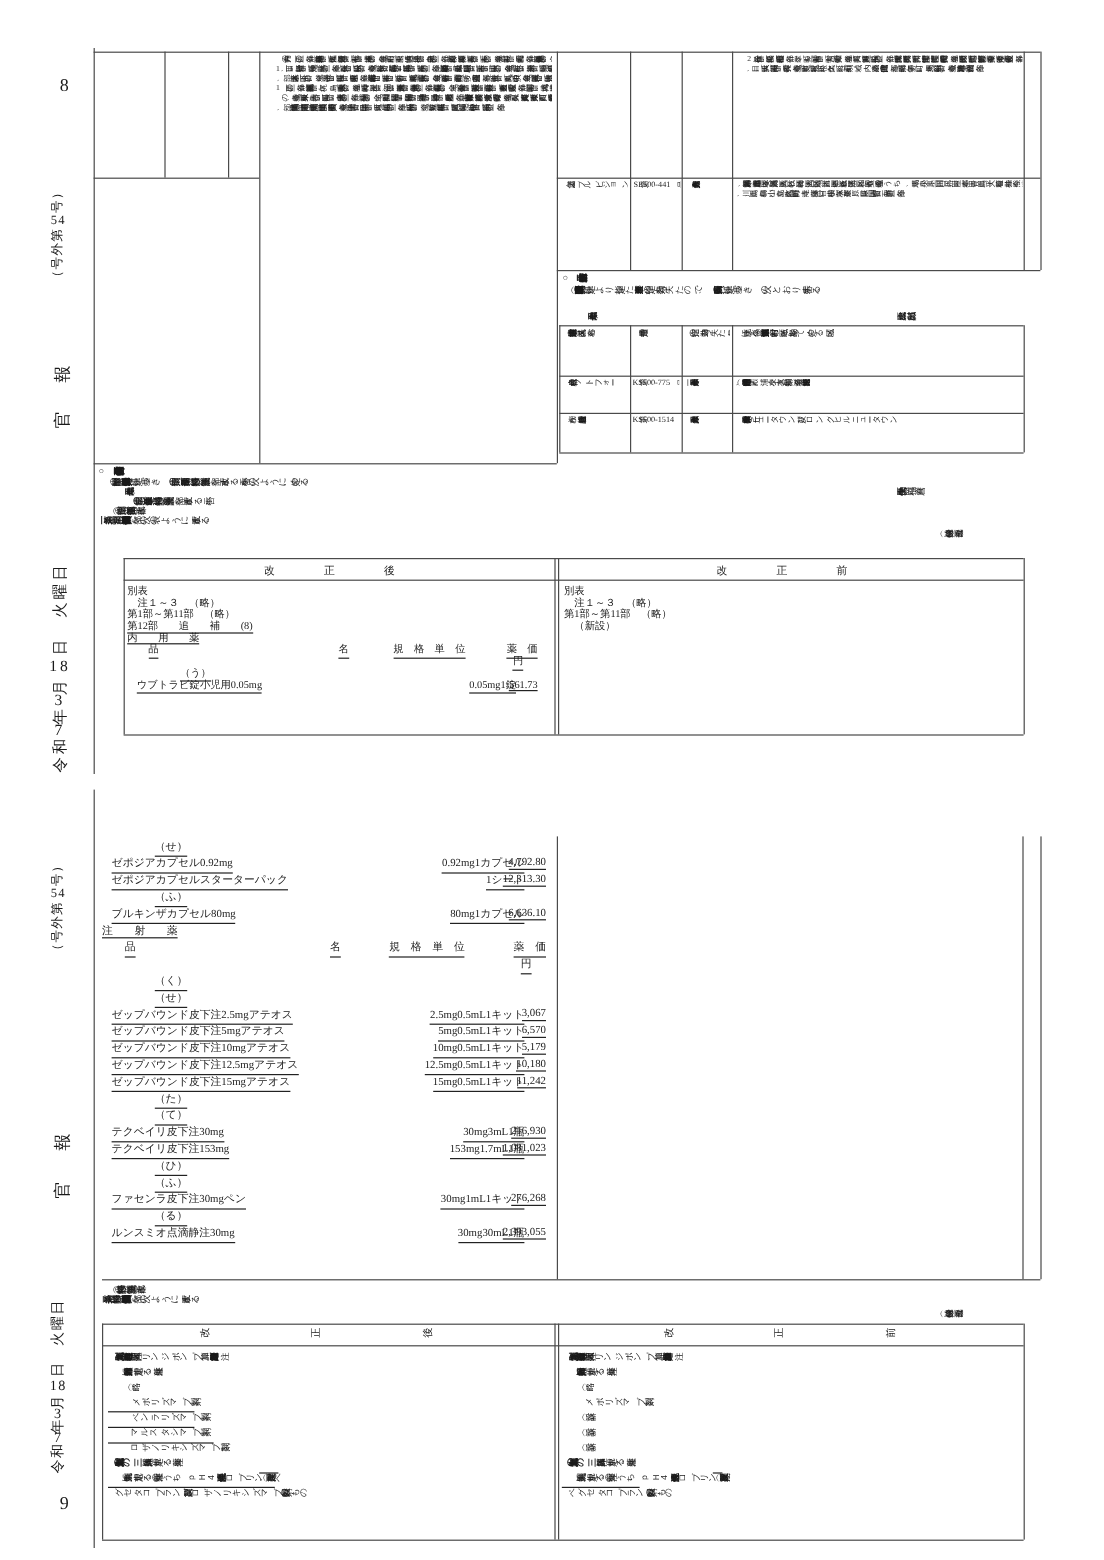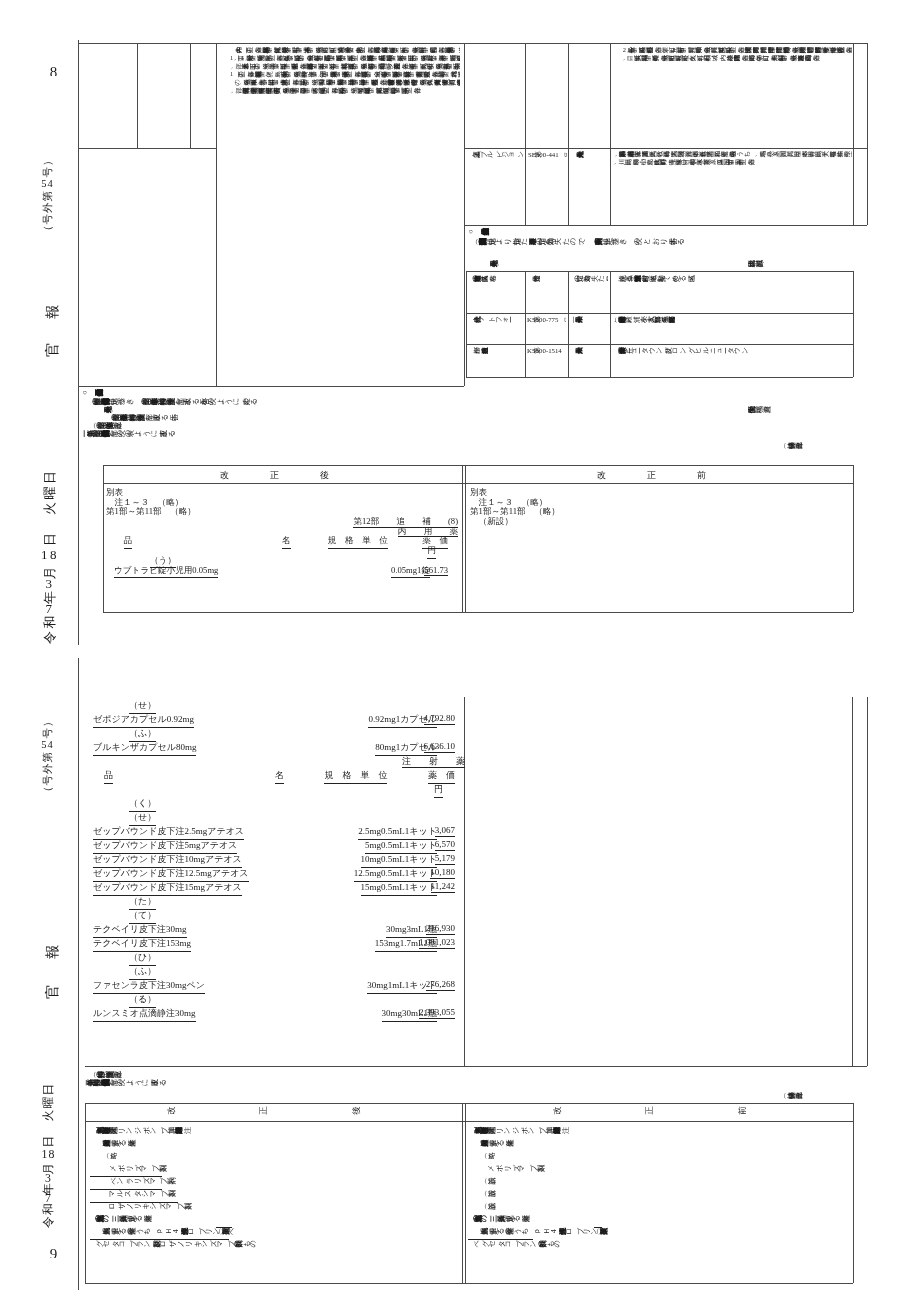--- a/index.html
+++ b/index.html
@@ -27,21 +27,21 @@
   .tblhd{position:absolute;text-align:center;font-size:9px;letter-spacing:16px;width:100%;top:4px;}
   .rows{position:absolute;}
   .r{position:relative;}
   .p8rows .r{height:9.7px;font-size:8.6px;}
   .p9rows .r{height:14px;font-size:9px;}
   .r .nm{position:absolute;left:8px;white-space:nowrap;}
   .r .lab{position:absolute;left:44px;}
   .r .un{position:absolute;right:28px;}
   .r .pr{position:absolute;right:10px;}
   .r .cc{position:absolute;white-space:nowrap;}
-  .r.center{text-align:right;}
+  .r.center{text-align:left;}
   .bt .in{font-size:7.2px;line-height:12.6px;}
   .bt .in>div{white-space:nowrap;}
   .ov{border-right:.8px solid #222;}
   .bthdr .in{font-size:8.5px;letter-spacing:42px;text-align:center;}
 </style>
 </head>
 <body>
 
 <div id="stage">
 
@@ -258,20 +258,25 @@
     <div class="rows p9rows" style="left:85px;top:699px;width:380px">
         <div class="r">
           <span class="lab u">（せ）</span>
         </div>
         <div class="r">
           <span class="nm u">ゼポジアカプセル0.92mg</span>
           <span class="un u">0.92mg1カプセル</span>
           <span class="pr u">4,792.80</span>
         </div>
         <div class="r">
+          <span class="nm u">ゼポジアカプセルスターターパック</span>
+          <span class="un u">1シート</span>
+          <span class="pr u">12,313.30</span>
+        </div>
+        <div class="r">
           <span class="lab u">（ふ）</span>
         </div>
         <div class="r">
           <span class="nm u">ブルキンザカプセル80mg</span>
           <span class="un u">80mg1カプセル</span>
           <span class="pr u">6,636.10</span>
         </div>
         <div class="r center"><span class="u">注　　射　　薬</span></div>
         <div class="r">
           <span class="cc u" style="left: 5%;">品</span>

